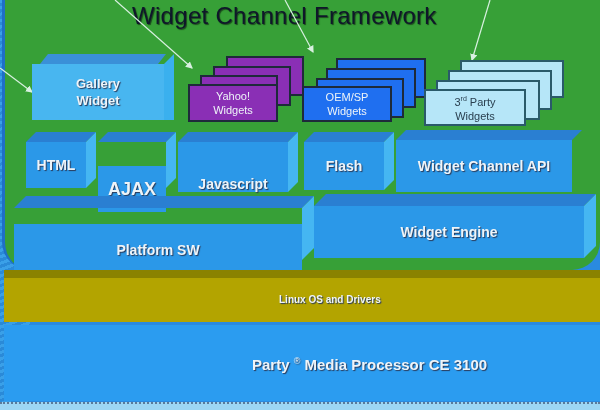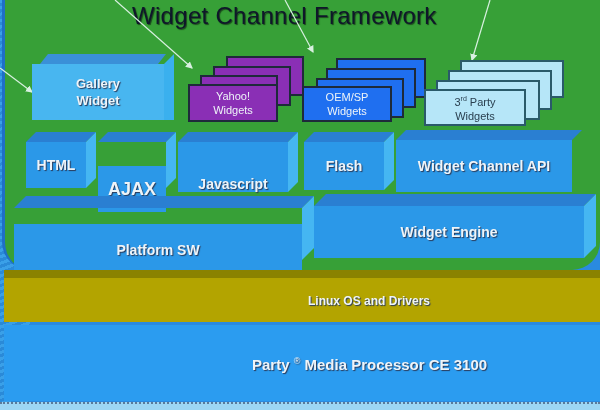--- a/index.html
+++ b/index.html
@@ -63,21 +63,21 @@
 
     .linux {
       left: 4px; top: 278px; width: 596px; height: 44px;
       background: #b3a400;
     }
     .linux-top {
       left: 4px; top: 270px; width: 596px; height: 12px;
       background: #8a8200;
     }
     .linux-label {
-      left: 308px; top: 294px; font-size: 12px;
+      left: 279px; top: 294px; font-size: 10px;
     }
     .intel {
       left: 4px; top: 325px; width: 596px; height: 76px;
       background: #2b9cf0;
     }
     .intel-label {
       left: 252px; top: 356px; font-size: 15px;
     }
     .intel-label sup { font-size: 9px; font-weight: normal; }
     .dashes {

